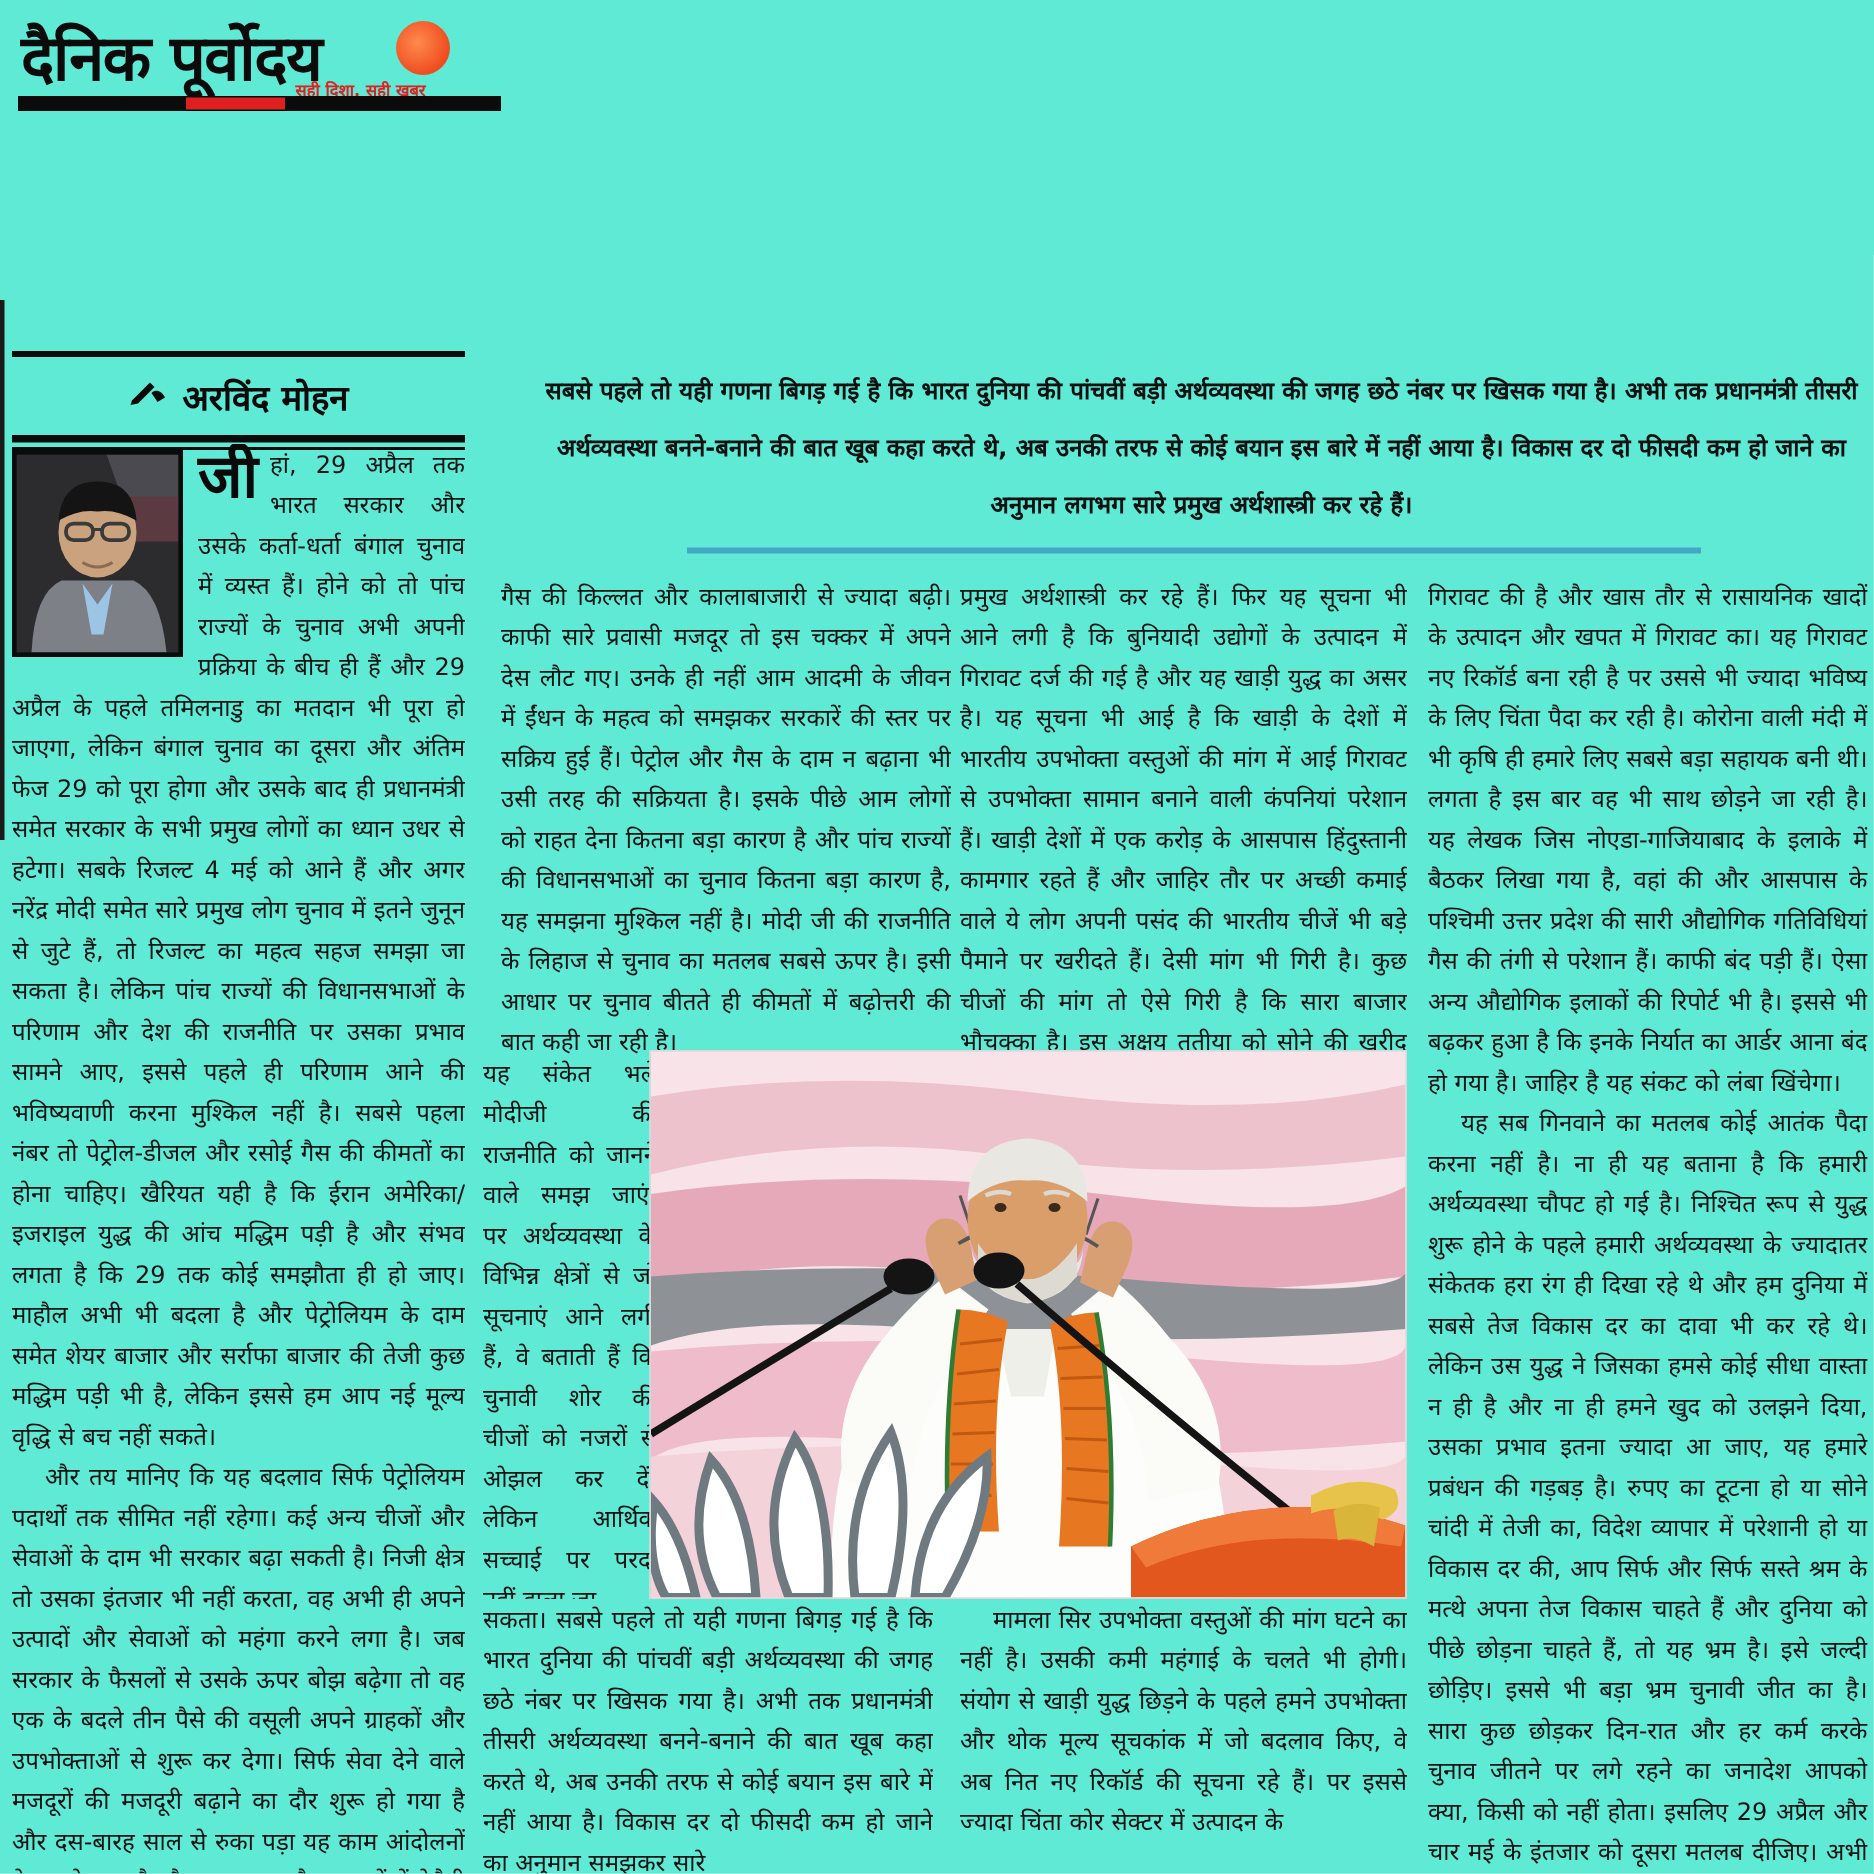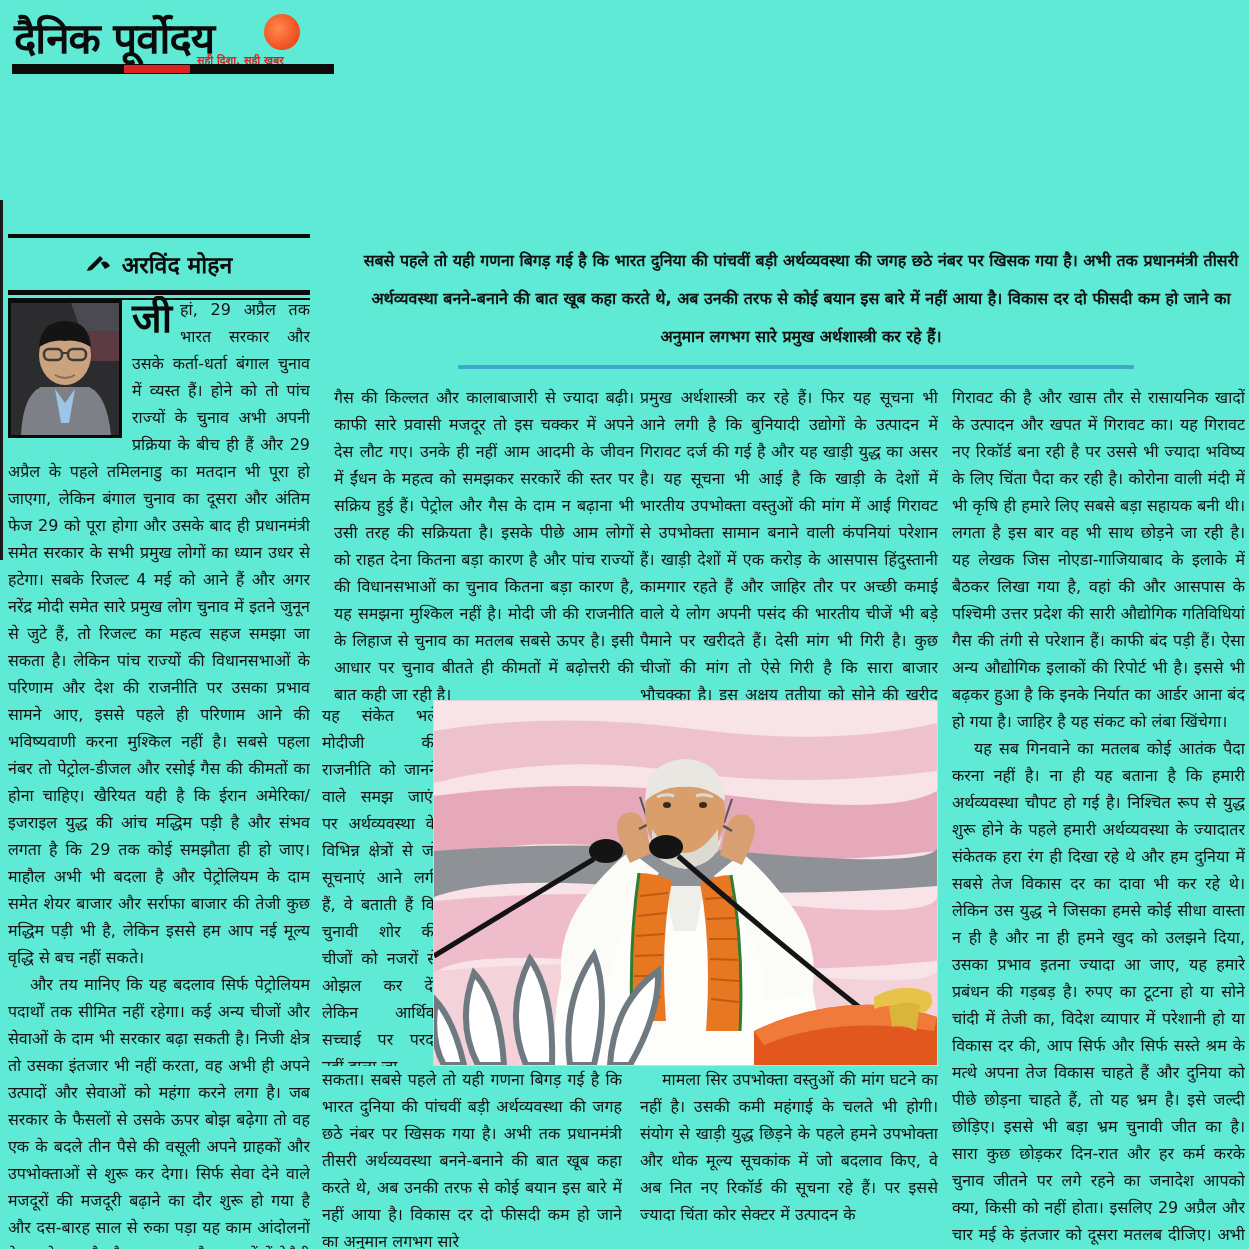--- a/index.html
+++ b/index.html
@@ -108,21 +108,21 @@
         <path d="M44 72 Q54 78 64 72" stroke="#8a6a50" stroke-width="2" fill="none"></path>
       </svg>
     </div>
     <span class="dropcap">जी</span>
     <span>हां, 29 अप्रैल तक भारत सरकार और उसके कर्ता-धर्ता बंगाल चुनाव में व्यस्त हैं। होने को तो पांच राज्यों के चुनाव अभी अपनी प्रक्रिया के बीच ही हैं और 29 अप्रैल के पहले तमिलनाडु का मतदान भी पूरा हो जाएगा, लेकिन बंगाल चुनाव का दूसरा और अंतिम फेज 29 को पूरा होगा और उसके बाद ही प्रधानमंत्री समेत सरकार के सभी प्रमुख लोगों का ध्यान उधर से हटेगा। सबके रिजल्ट 4 मई को आने हैं और अगर नरेंद्र मोदी समेत सारे प्रमुख लोग चुनाव में इतने जुनून से जुटे हैं, तो रिजल्ट का महत्व सहज समझा जा सकता है। लेकिन पांच राज्यों की विधानसभाओं के परिणाम और देश की राजनीति पर उसका प्रभाव सामने आए, इससे पहले ही परिणाम आने की भविष्यवाणी करना मुश्किल नहीं है। सबसे पहला नंबर तो पेट्रोल-डीजल और रसोई गैस की कीमतों का होना चाहिए। खैरियत यही है कि ईरान अमेरिका/इजराइल युद्ध की आंच मद्धिम पड़ी है और संभव लगता है कि 29 तक कोई समझौता ही हो जाए। माहौल अभी भी बदला है और पेट्रोलियम के दाम समेत शेयर बाजार और सर्राफा बाजार की तेजी कुछ मद्धिम पड़ी भी है, लेकिन इससे हम आप नई मूल्य वृद्धि से बच नहीं सकते।</span>
     <p class="indent">और तय मानिए कि यह बदलाव सिर्फ पेट्रोलियम पदार्थों तक सीमित नहीं रहेगा। कई अन्य चीजों और सेवाओं के दाम भी सरकार बढ़ा सकती है। निजी क्षेत्र तो उसका इंतजार भी नहीं करता, वह अभी ही अपने उत्पादों और सेवाओं को महंगा करने लगा है। जब सरकार के फैसलों से उसके ऊपर बोझ बढ़ेगा तो वह एक के बदले तीन पैसे की वसूली अपने ग्राहकों और उपभोक्ताओं से शुरू कर देगा। सिर्फ सेवा देने वाले मजदूरों की मजदूरी बढ़ाने का दौर शुरू हो गया है और दस-बारह साल से रुका पड़ा यह काम आंदोलनों के सहारे चला है और बढ़ता गया है। मजदूरों में बेचैनी कीमतों में सामान्य वृद्धि और</p>
   </div>
 
   <div class="col col2a">गैस की किल्लत और कालाबाजारी से ज्यादा बढ़ी। काफी सारे प्रवासी मजदूर तो इस चक्कर में अपने देस लौट गए। उनके ही नहीं आम आदमी के जीवन में ईंधन के महत्व को समझकर सरकारें की स्तर पर सक्रिय हुई हैं। पेट्रोल और गैस के दाम न बढ़ाना भी उसी तरह की सक्रियता है। इसके पीछे आम लोगों को राहत देना कितना बड़ा कारण है और पांच राज्यों की विधानसभाओं का चुनाव कितना बड़ा कारण है, यह समझना मुश्किल नहीं है। मोदी जी की राजनीति के लिहाज से चुनाव का मतलब सबसे ऊपर है। इसी आधार पर चुनाव बीतते ही कीमतों में बढ़ोत्तरी की बात कही जा रही है।</div>
   <div class="col col2b">यह संकेत भले मोदीजी की राजनीति को जानने वाले समझ जाएं, पर अर्थव्यवस्था के विभिन्न क्षेत्रों से जो सूचनाएं आने लगी हैं, वे बताती हैं कि चुनावी शोर की चीजों को नजरों से ओझल कर दें, लेकिन आर्थिक सच्चाई पर परदा नहीं डाला जा</div>
-  <div class="col col2c">सकता। सबसे पहले तो यही गणना बिगड़ गई है कि भारत दुनिया की पांचवीं बड़ी अर्थव्यवस्था की जगह छठे नंबर पर खिसक गया है। अभी तक प्रधानमंत्री तीसरी अर्थव्यवस्था बनने-बनाने की बात खूब कहा करते थे, अब उनकी तरफ से कोई बयान इस बारे में नहीं आया है। विकास दर दो फीसदी कम हो जाने का अनुमान लगभग सारे</div>
+  <div class="col col2c">सकता। सबसे पहले तो यही गणना बिगड़ गई है कि भारत दुनिया की पांचवीं बड़ी अर्थव्यवस्था की जगह छठे नंबर पर खिसक गया है। अभी तक प्रधानमंत्री तीसरी अर्थव्यवस्था बनने-बनाने की बात खूब कहा करते थे, अब उनकी तरफ से कोई बयान इस बारे में नहीं आया है। विकास दर दो फीसदी कम हो जाने का अनुमान समझकर सारे</div>
 
   <div class="col col3a">प्रमुख अर्थशास्त्री कर रहे हैं। फिर यह सूचना भी आने लगी है कि बुनियादी उद्योगों के उत्पादन में गिरावट दर्ज की गई है और यह खाड़ी युद्ध का असर है। यह सूचना भी आई है कि खाड़ी के देशों में भारतीय उपभोक्ता वस्तुओं की मांग में आई गिरावट से उपभोक्ता सामान बनाने वाली कंपनियां परेशान हैं। खाड़ी देशों में एक करोड़ के आसपास हिंदुस्तानी कामगार रहते हैं और जाहिर तौर पर अच्छी कमाई वाले ये लोग अपनी पसंद की भारतीय चीजें भी बड़े पैमाने पर खरीदते हैं। देसी मांग भी गिरी है। कुछ चीजों की मांग तो ऐसे गिरी है कि सारा बाजार भौचक्का है। इस अक्षय तृतीया को सोने की खरीद का रिकॉर्ड ऐसा ही है, जबकि सोना और चांदी दोनों</div>
   <div class="col col3b">
     <p class="indent">मामला सिर उपभोक्ता वस्तुओं की मांग घटने का नहीं है। उसकी कमी महंगाई के चलते भी होगी। संयोग से खाड़ी युद्ध छिड़ने के पहले हमने उपभोक्ता और थोक मूल्य सूचकांक में जो बदलाव किए, वे अब नित नए रिकॉर्ड की सूचना रहे हैं। पर इससे ज्यादा चिंता कोर सेक्टर में उत्पादन के</p>
   </div>
 
   <div class="col col4">
     <p>गिरावट की है और खास तौर से रासायनिक खादों के उत्पादन और खपत में गिरावट का। यह गिरावट नए रिकॉर्ड बना रही है पर उससे भी ज्यादा भविष्य के लिए चिंता पैदा कर रही है। कोरोना वाली मंदी में भी कृषि ही हमारे लिए सबसे बड़ा सहायक बनी थी। लगता है इस बार वह भी साथ छोड़ने जा रही है। यह लेखक जिस नोएडा-गाजियाबाद के इलाके में बैठकर लिखा गया है, वहां की और आसपास के पश्चिमी उत्तर प्रदेश की सारी औद्योगिक गतिविधियां गैस की तंगी से परेशान हैं। काफी बंद पड़ी हैं। ऐसा अन्य औद्योगिक इलाकों की रिपोर्ट भी है। इससे भी बढ़कर हुआ है कि इनके निर्यात का आर्डर आना बंद हो गया है। जाहिर है यह संकट को लंबा खिंचेगा।</p>
     <p class="indent">यह सब गिनवाने का मतलब कोई आतंक पैदा करना नहीं है। ना ही यह बताना है कि हमारी अर्थव्यवस्था चौपट हो गई है। निश्चित रूप से युद्ध शुरू होने के पहले हमारी अर्थव्यवस्था के ज्यादातर संकेतक हरा रंग ही दिखा रहे थे और हम दुनिया में सबसे तेज विकास दर का दावा भी कर रहे थे। लेकिन उस युद्ध ने जिसका हमसे कोई सीधा वास्ता न ही है और ना ही हमने खुद को उलझने दिया, उसका प्रभाव इतना ज्यादा आ जाए, यह हमारे प्रबंधन की गड़बड़ है। रुपए का टूटना हो या सोने चांदी में तेजी का, विदेश व्यापार में परेशानी हो या विकास दर की, आप सिर्फ और सिर्फ सस्ते श्रम के मत्थे अपना तेज विकास चाहते हैं और दुनिया को पीछे छोड़ना चाहते हैं, तो यह भ्रम है। इसे जल्दी छोड़िए। इससे भी बड़ा भ्रम चुनावी जीत का है। सारा कुछ छोड़कर दिन-रात और हर कर्म करके चुनाव जीतने पर लगे रहने का जनादेश आपको क्या, किसी को नहीं होता। इसलिए 29 अप्रैल और चार मई के इंतजार को दूसरा मतलब दीजिए। अभी से भी अपने असली काम में जुटिए। इसकी बहुत जरूरत है।</p>
 

